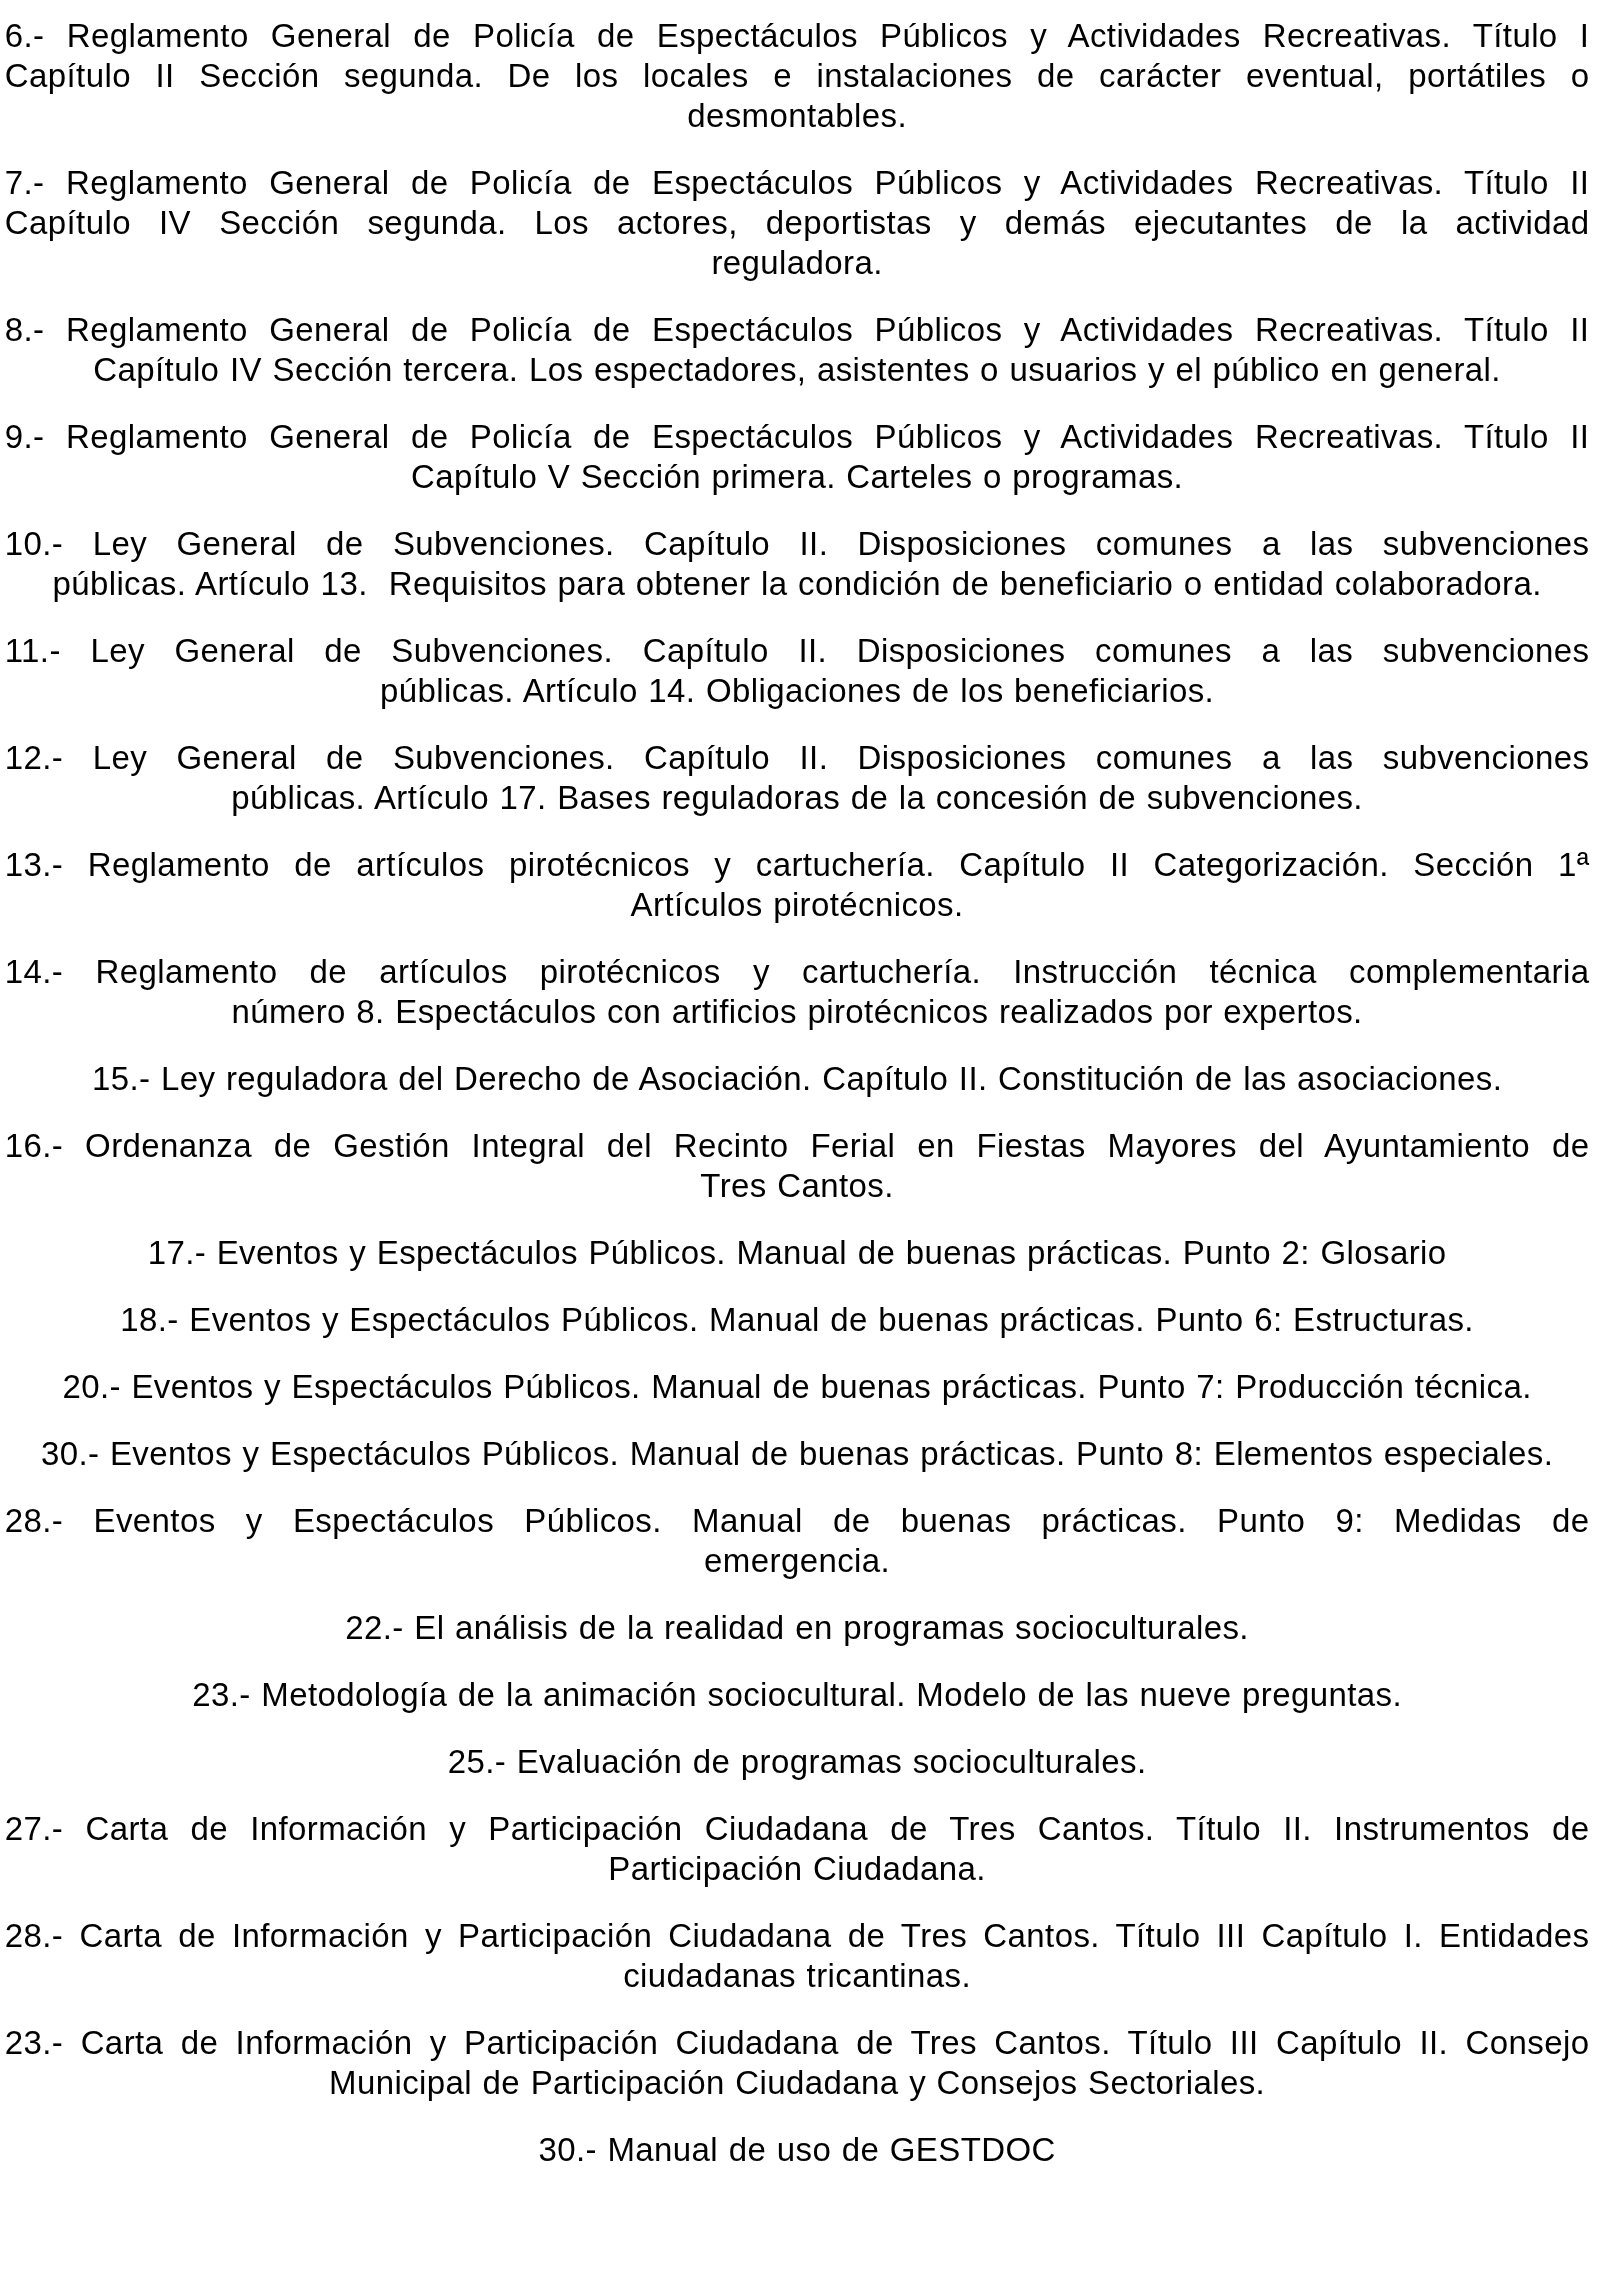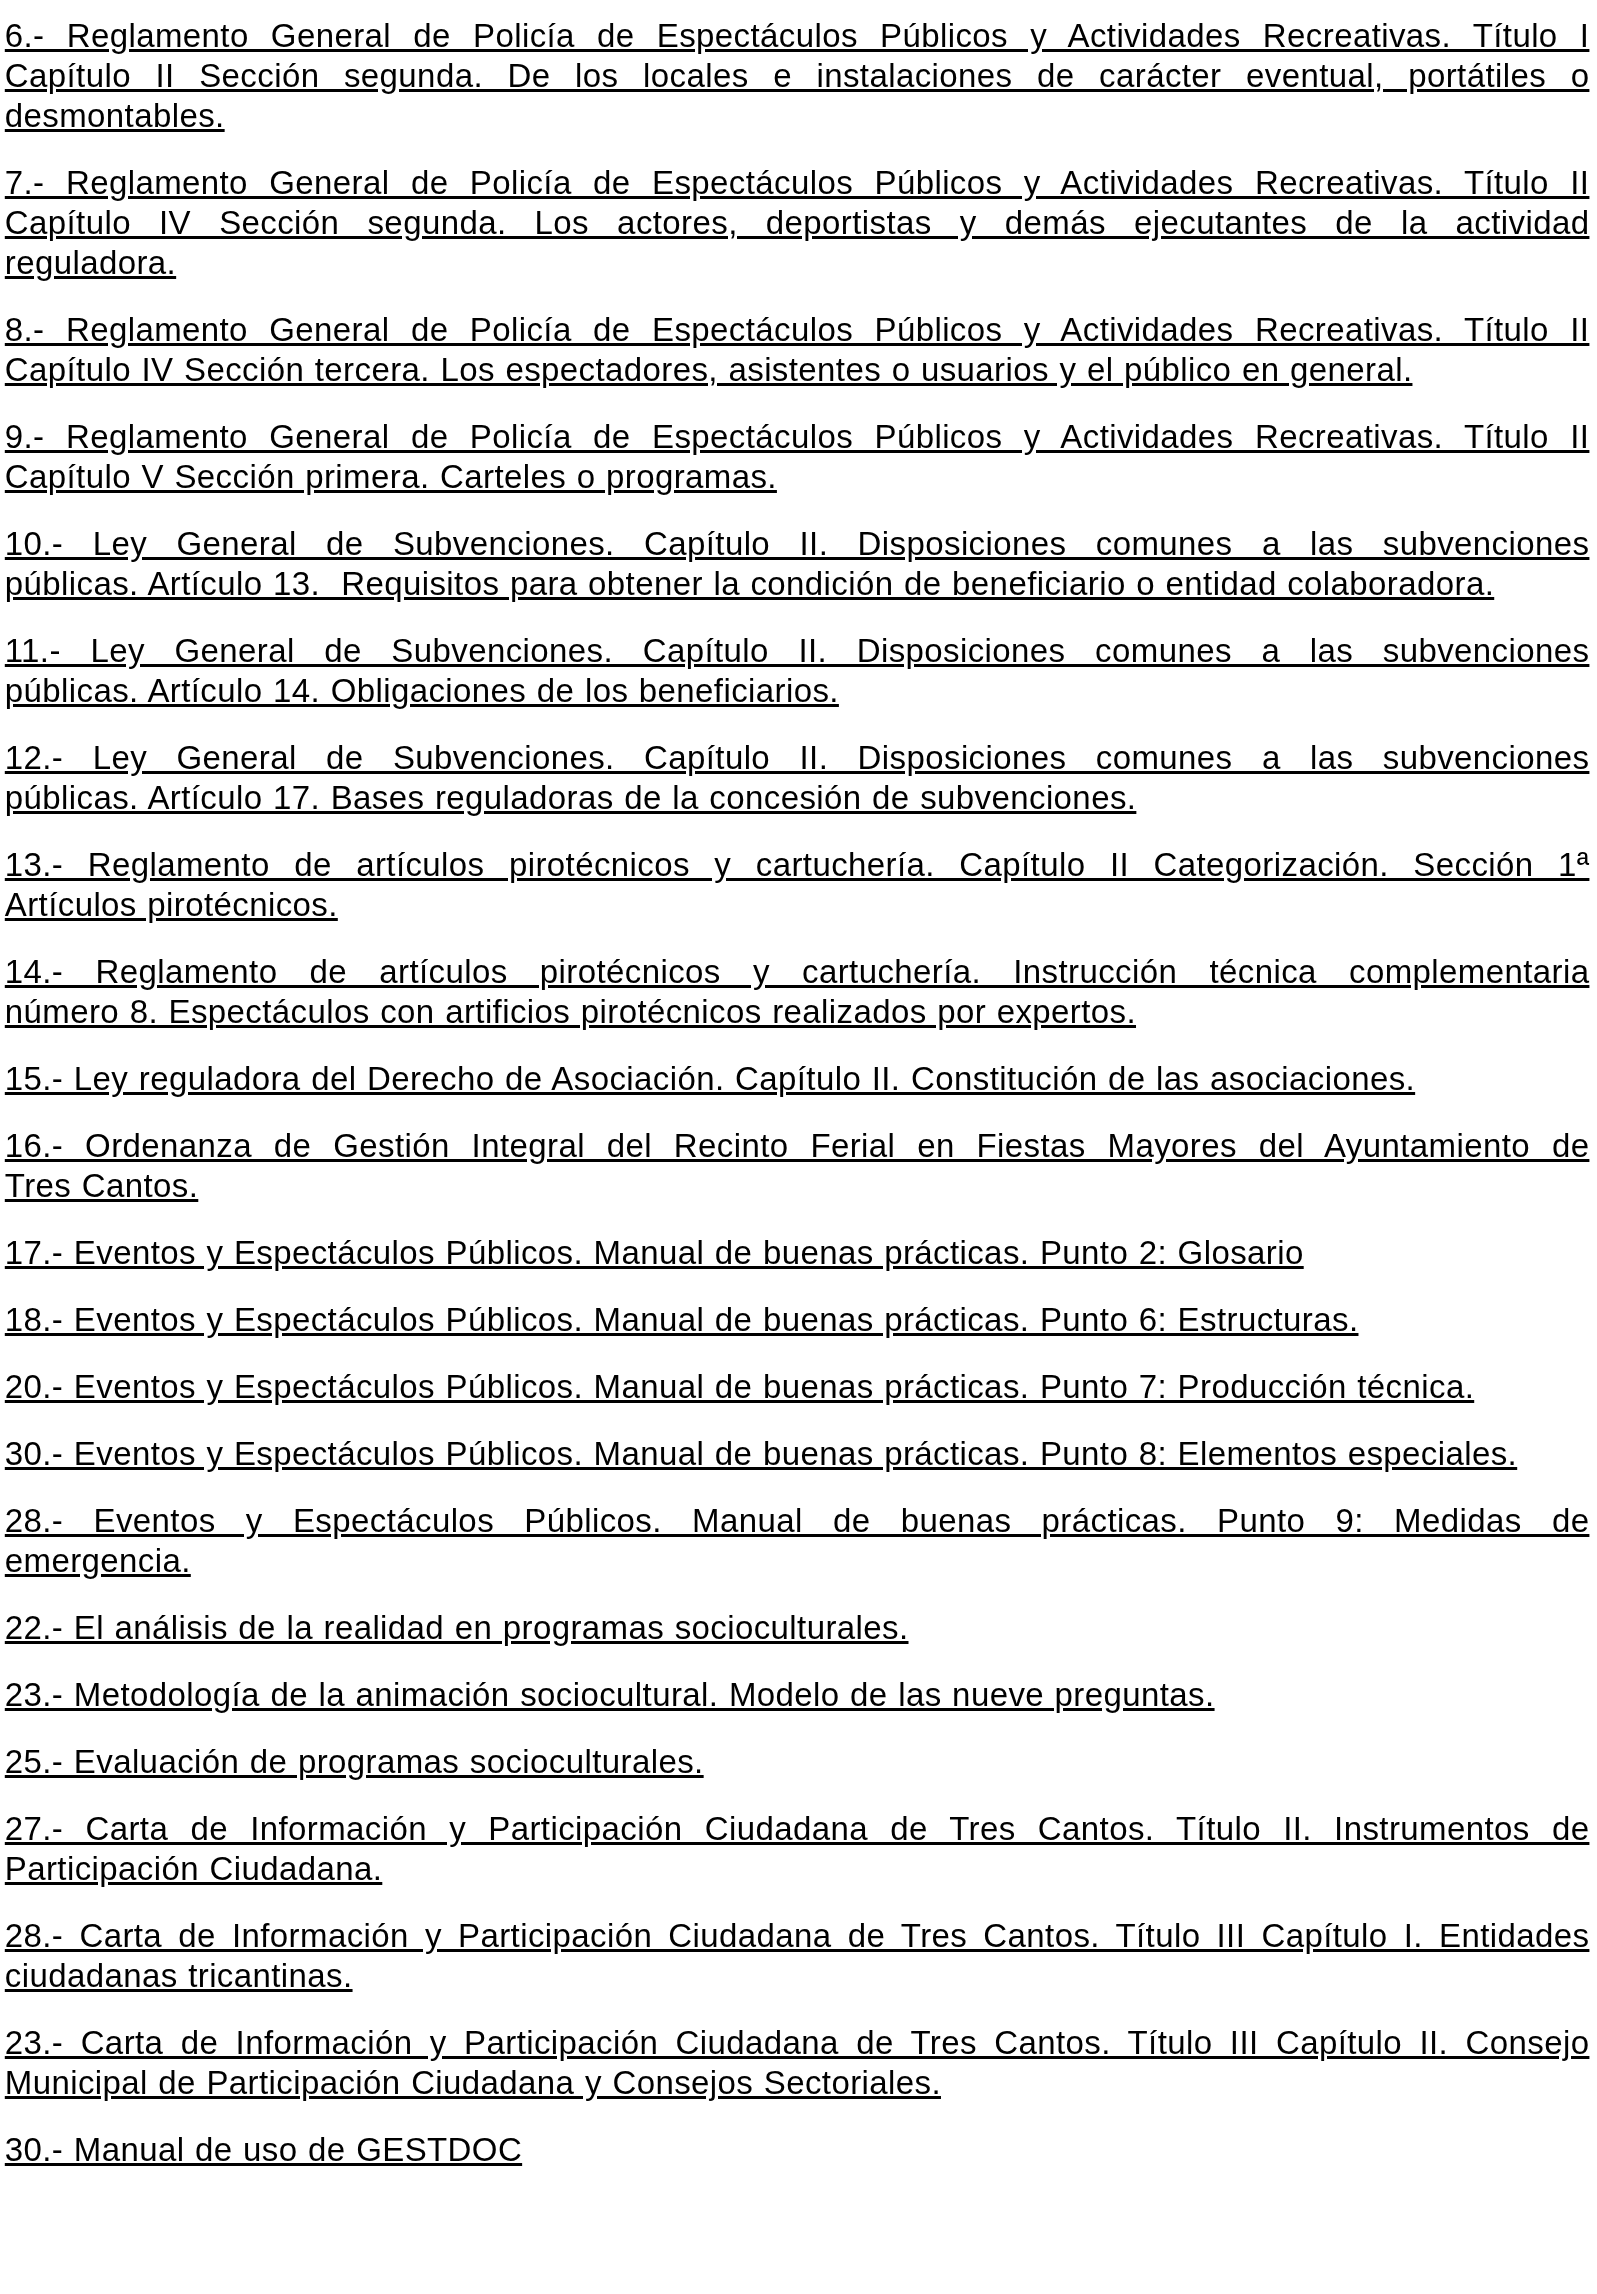--- a/index.html
+++ b/index.html
@@ -13,27 +13,27 @@
     font-size: 33px;
     line-height: 40px;
     letter-spacing: 0.4px;
     word-spacing: 1px;
     padding: 16px 8.6px 0 4.8px;
     overflow: hidden;
   }
   .page { width: 100%; }
   .para { margin: 0 0 27px 0; }
   .para:last-child { margin-bottom: 0; }
-  .line { display: block; text-decoration: underline; }
+  .line { display: block; }
   
   .line.full {
     text-align: justify;
     text-align-last: justify;
   }
-  .line.last { text-align: left; }
+  .line.last { text-align: center; }
 </style>
 </head>
 <body>
 
 <div class="page" id="doc-root">
     <p class="para">
       <span class="line full">6.- Reglamento General de Policía de Espectáculos Públicos y Actividades Recreativas. Título I</span>
       <span class="line full">Capítulo II Sección segunda. De los locales e instalaciones de carácter eventual, portátiles o</span>
       <span class="line last">desmontables.</span>
     </p>

